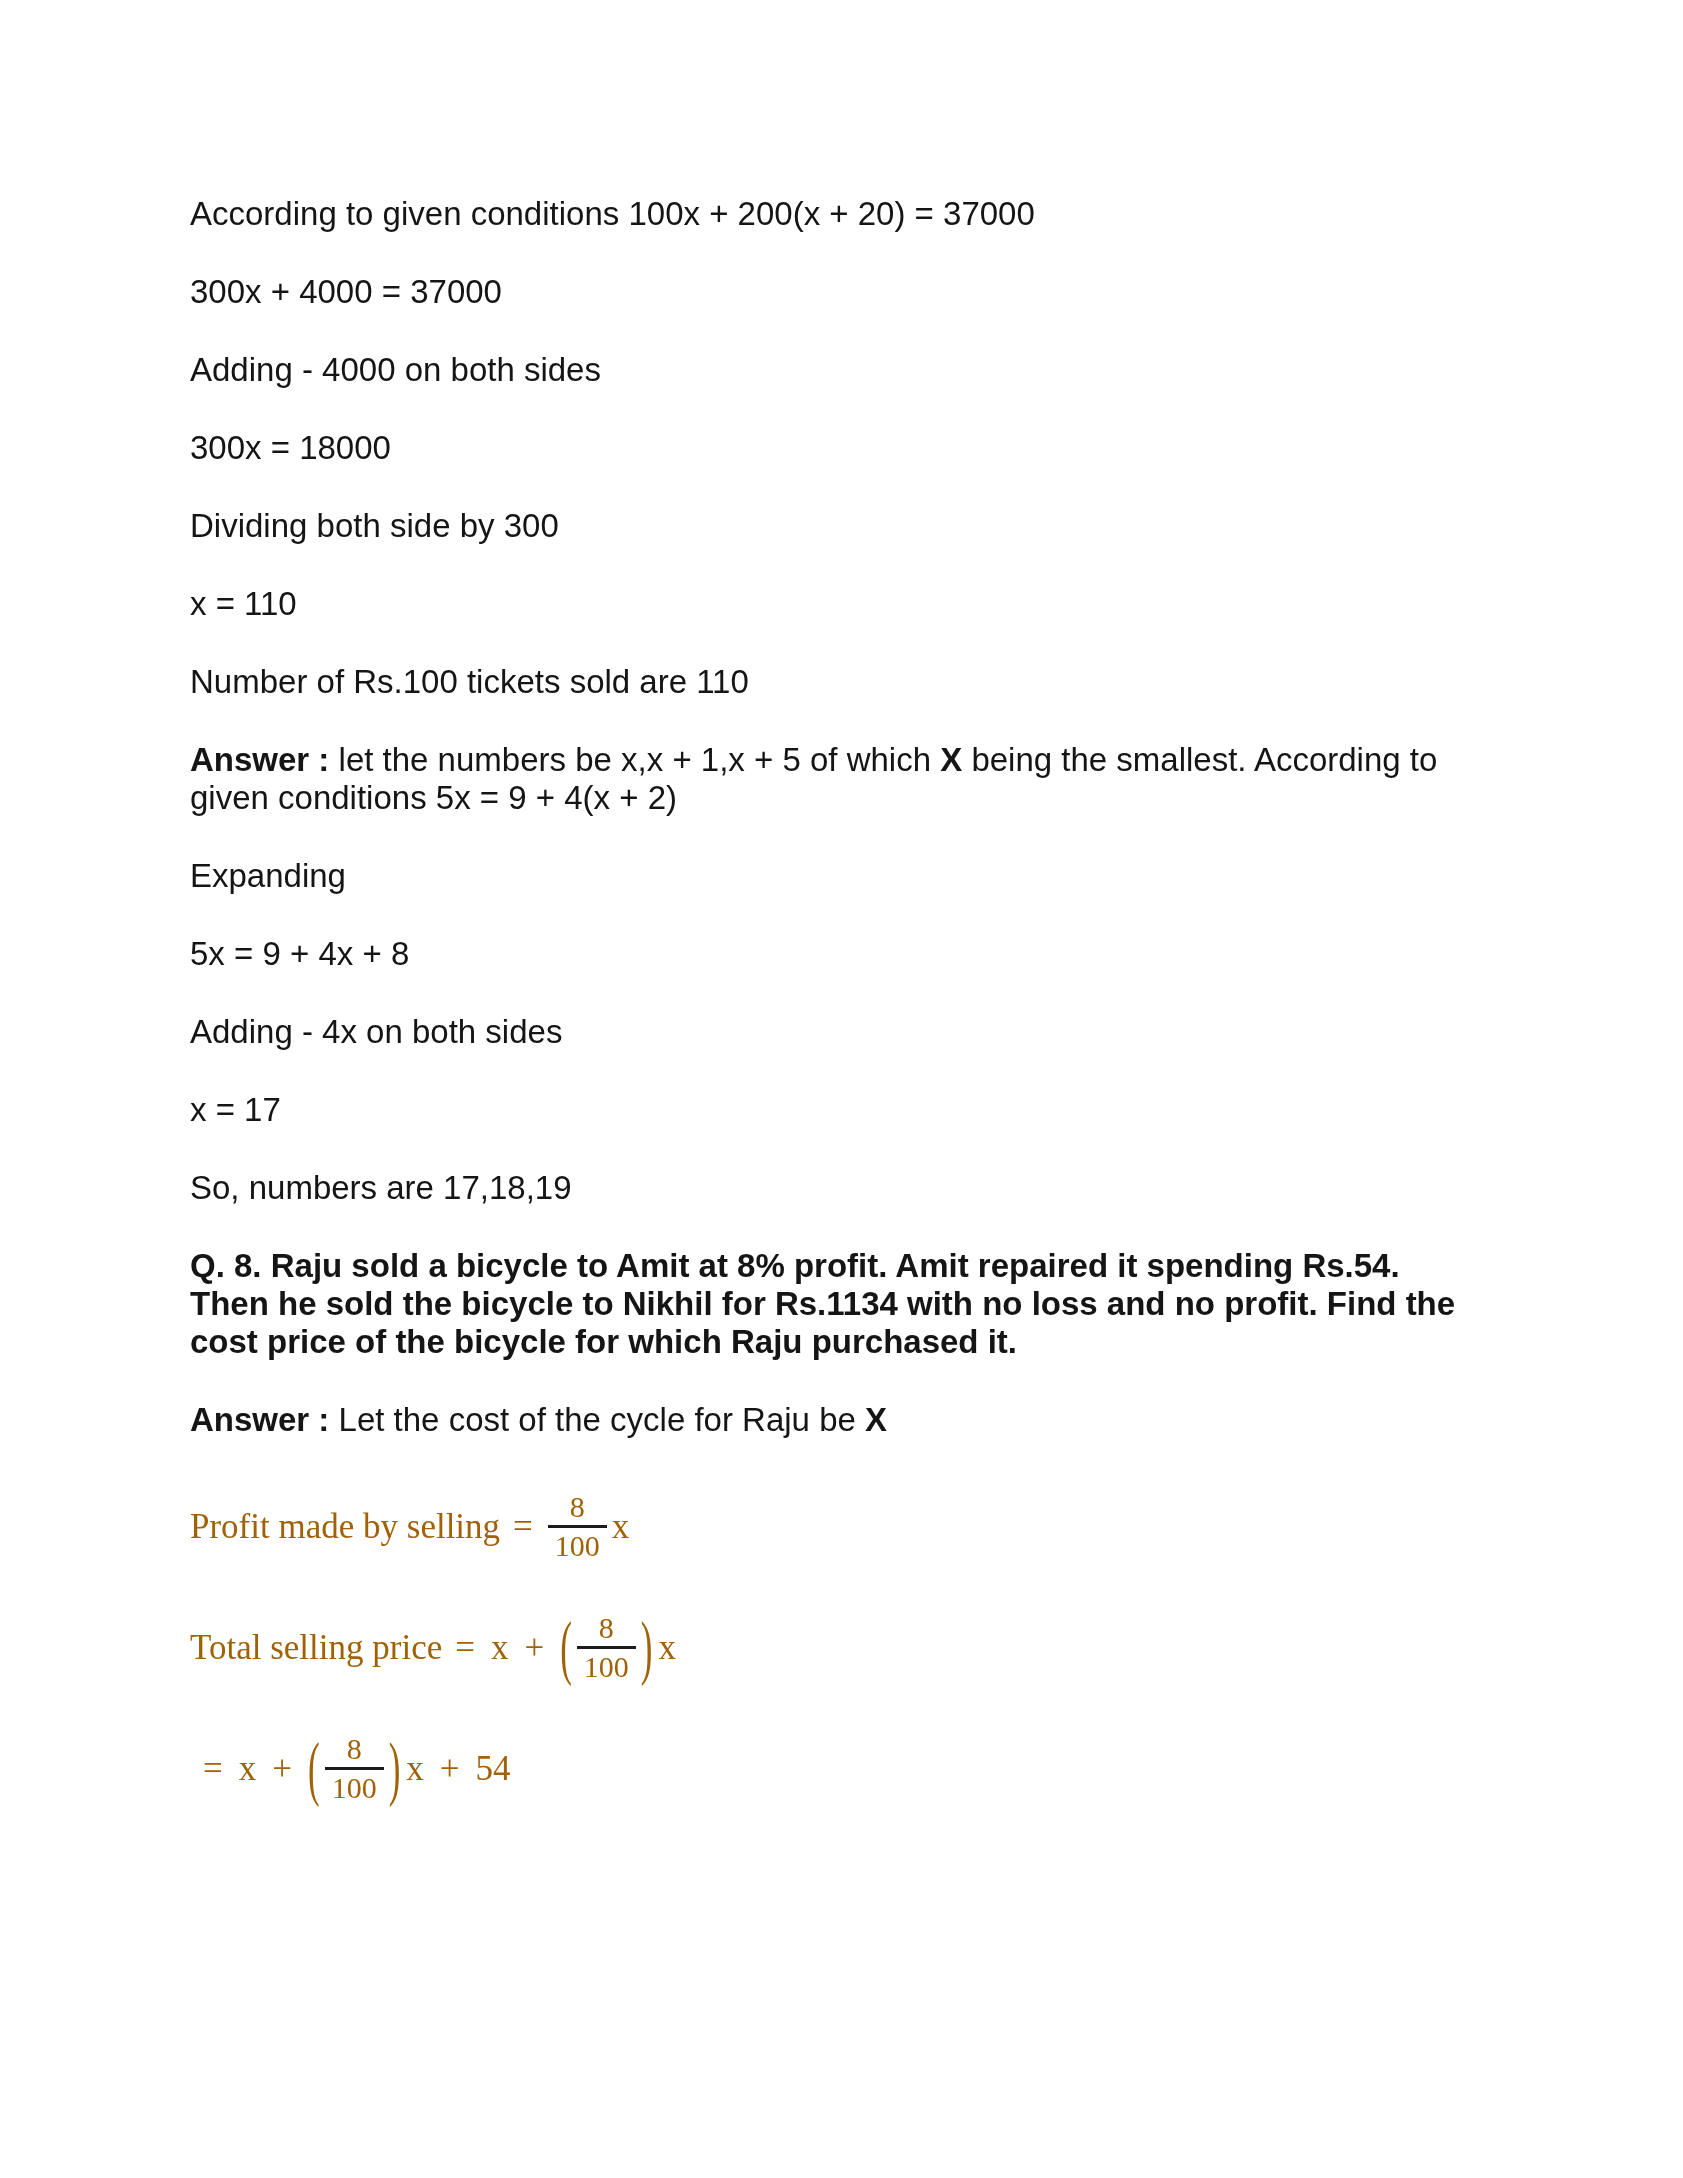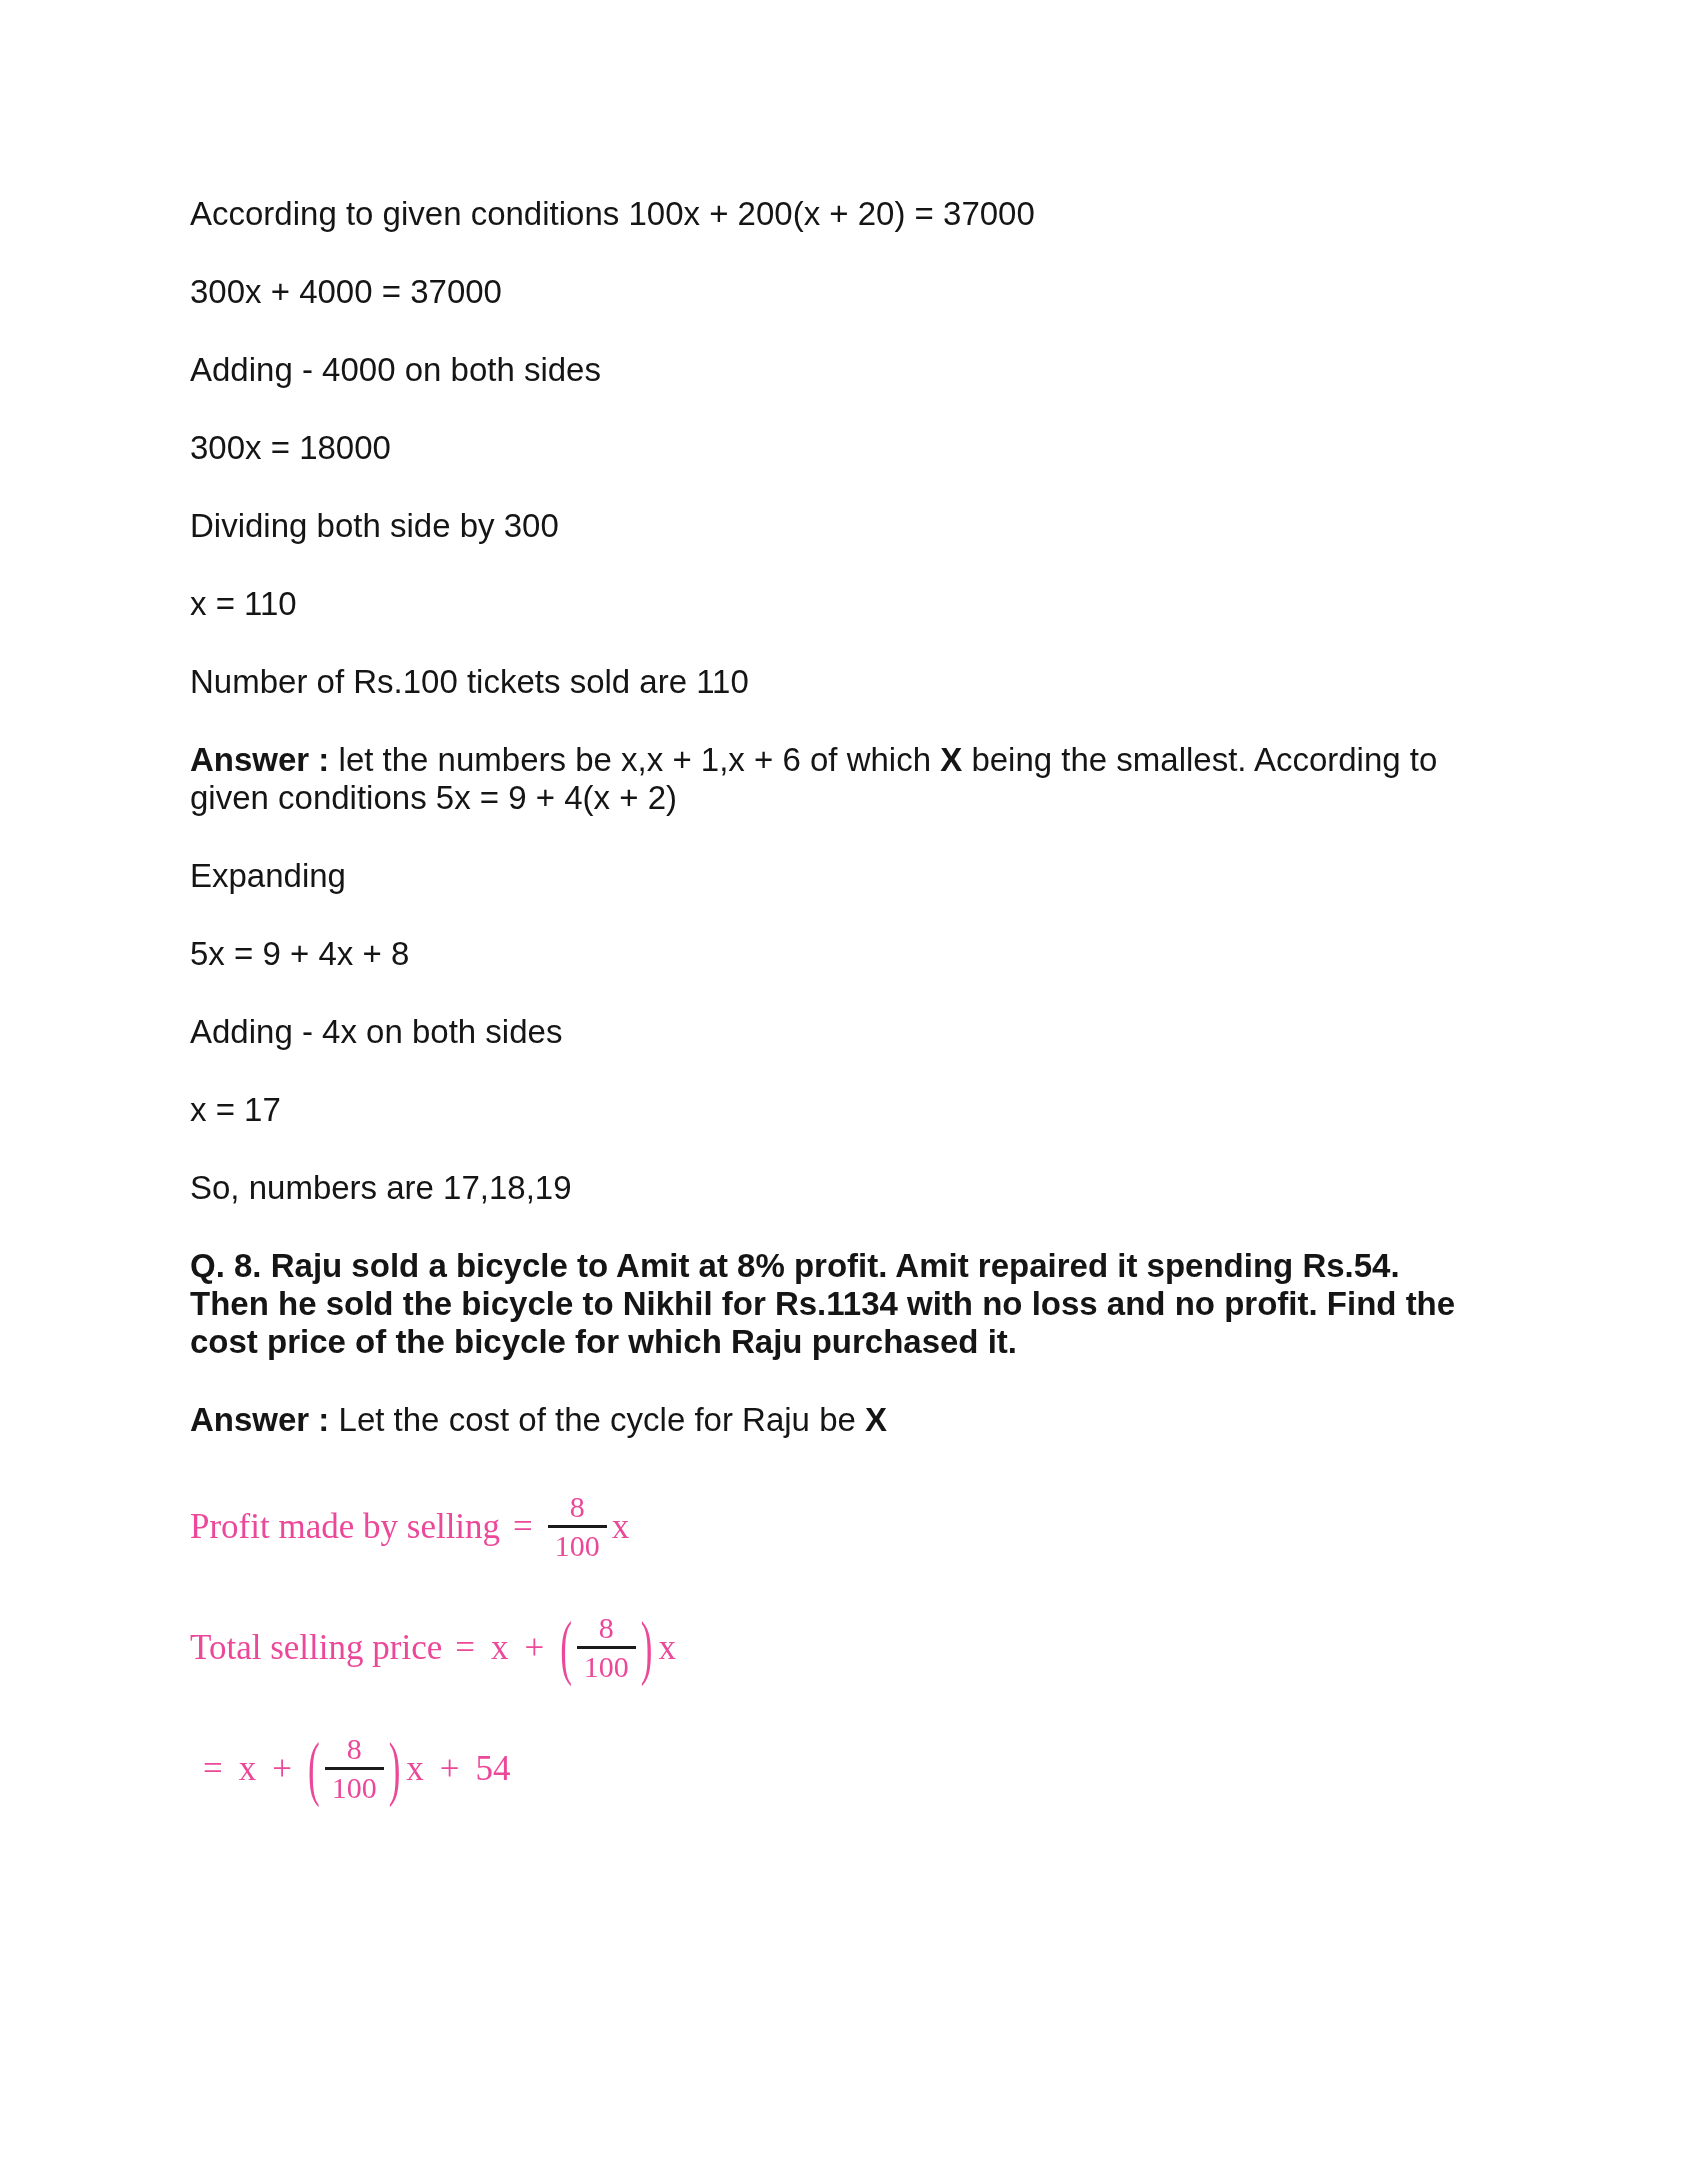--- a/index.html
+++ b/index.html
@@ -34,21 +34,21 @@
   .seg.b { font-weight: 700; }
 
   
   .block.math {
     font-family: "Liberation Serif", serif;
     font-size: 35px;
     display: flex;
     align-items: center;
     margin: 0 0 26px 0;
     min-height: 95px;
-    color: #ec4899;
+    color: #a16207;
   }
   .mtext { white-space: pre; }
   .mop { margin: 0 13px; }
   .mvar, .mnum { margin: 0 3px; }
   .frac {
     display: inline-flex;
     flex-direction: column;
     align-items: center;
     vertical-align: middle;
     font-size: 30px;
@@ -91,21 +91,21 @@
       <div class="block p">
         <div class="line"><span class="seg">Dividing both side by 300</span></div>
       </div>
       <div class="block p">
         <div class="line"><span class="seg">x = 110</span></div>
       </div>
       <div class="block p">
         <div class="line"><span class="seg">Number of Rs.100 tickets sold are 110</span></div>
       </div>
       <div class="block p">
-        <div class="line"><span class="seg b">Answer : </span><span class="seg">let the numbers be x,x + 1,x + 6 of which </span><span class="seg b">X</span><span class="seg"> being the smallest. According to</span></div>
+        <div class="line"><span class="seg b">Answer : </span><span class="seg">let the numbers be x,x + 1,x + 5 of which </span><span class="seg b">X</span><span class="seg"> being the smallest. According to</span></div>
         <div class="line"><span class="seg">given conditions 5x = 9 + 4(x + 2)</span></div>
       </div>
       <div class="block p">
         <div class="line"><span class="seg">Expanding</span></div>
       </div>
       <div class="block p">
         <div class="line"><span class="seg">5x = 9 + 4x + 8</span></div>
       </div>
       <div class="block p">
         <div class="line"><span class="seg">Adding - 4x on both sides</span></div>

